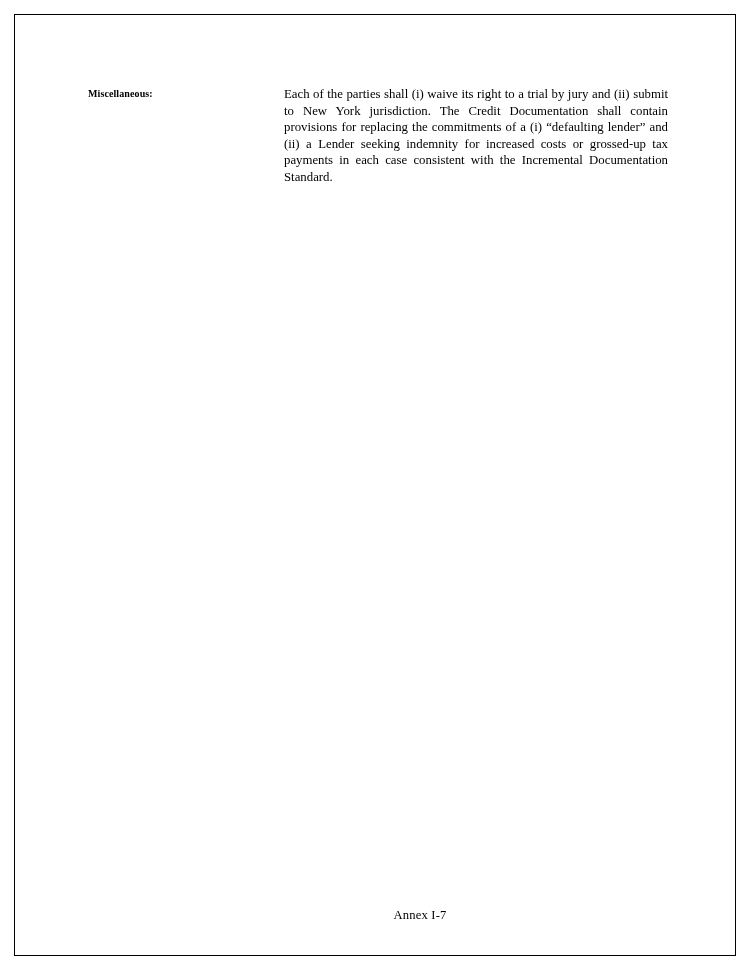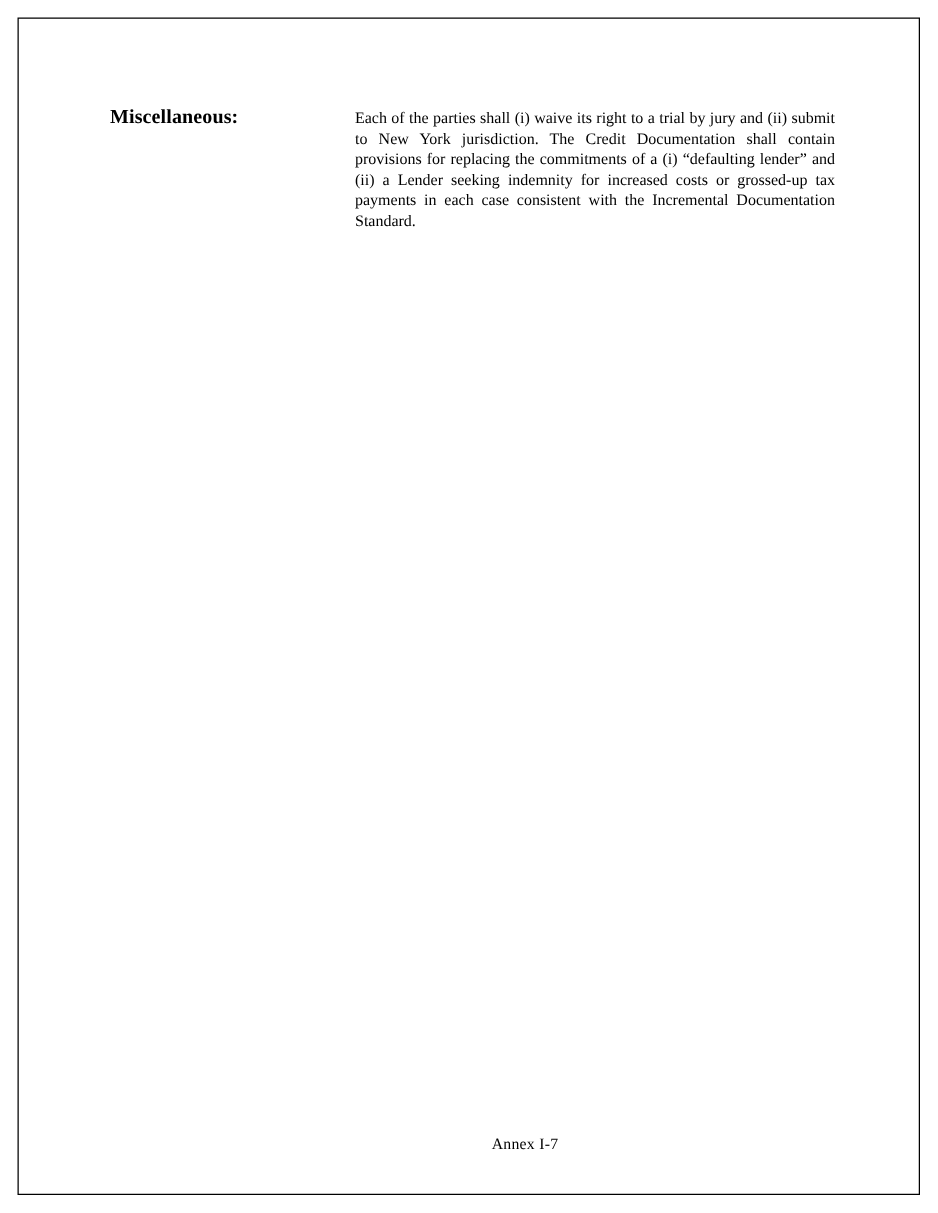--- a/index.html
+++ b/index.html
@@ -40,21 +40,21 @@
     left: 88px;
     top: 86px;
     width: 580px;
     display: flex;
     align-items: flex-start;
   }
   .term-label {
     width: 172px;
     flex: 0 0 172px;
     font-weight: bold;
-    font-size: 16px;
+    font-size: 10px;
     line-height: 16.6px;
     letter-spacing: 0.1px;
   }
   .term-body {
     flex: 1 1 auto;
     font-size: 12.8px;
     line-height: 16.6px;
     text-align: justify;
     text-justify: inter-word;
     hyphens: none;

